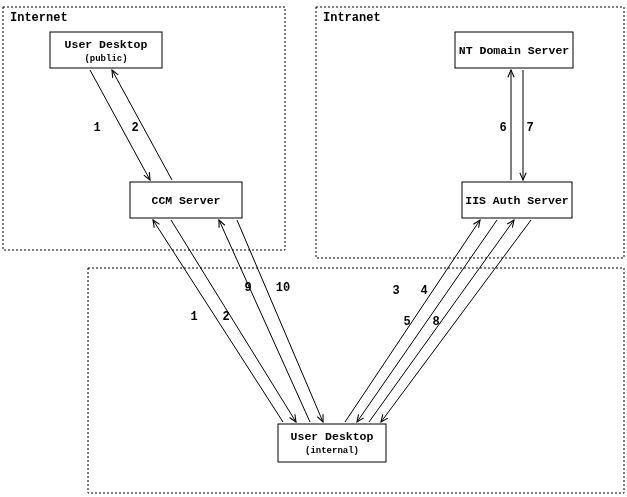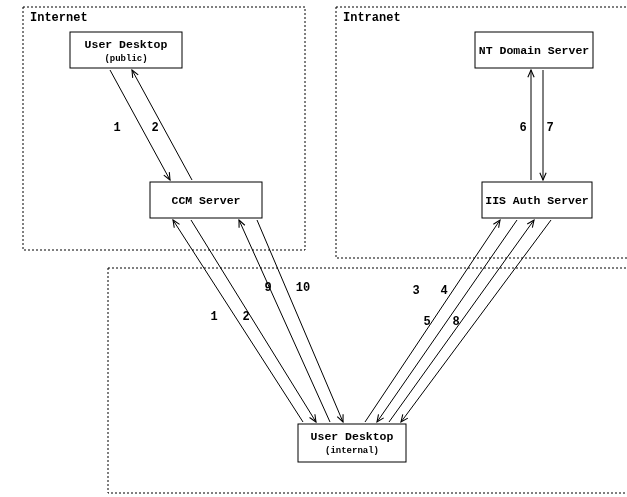--- a/index.html
+++ b/index.html
@@ -4,21 +4,21 @@
 <style>
   html, body {
     margin: 0;
     padding: 0;
     background: #ffffff;
     width: 627px;
     height: 497px;
     overflow: hidden;
     font-family: "Liberation Mono", "DejaVu Sans Mono", monospace;
   }
-  #diagram-wrap { width: 583px; height: 497px; position: relative; padding-left: 20px; }
+  #diagram-wrap { width: 583px; height: 497px; position: relative; }
   svg { display: block; }
   .zone {
     fill: none;
     stroke: #000000;
     stroke-width: 1;
     stroke-dasharray: 2 2;
   }
   .node {
     fill: #ffffff;
     stroke: #000000;

